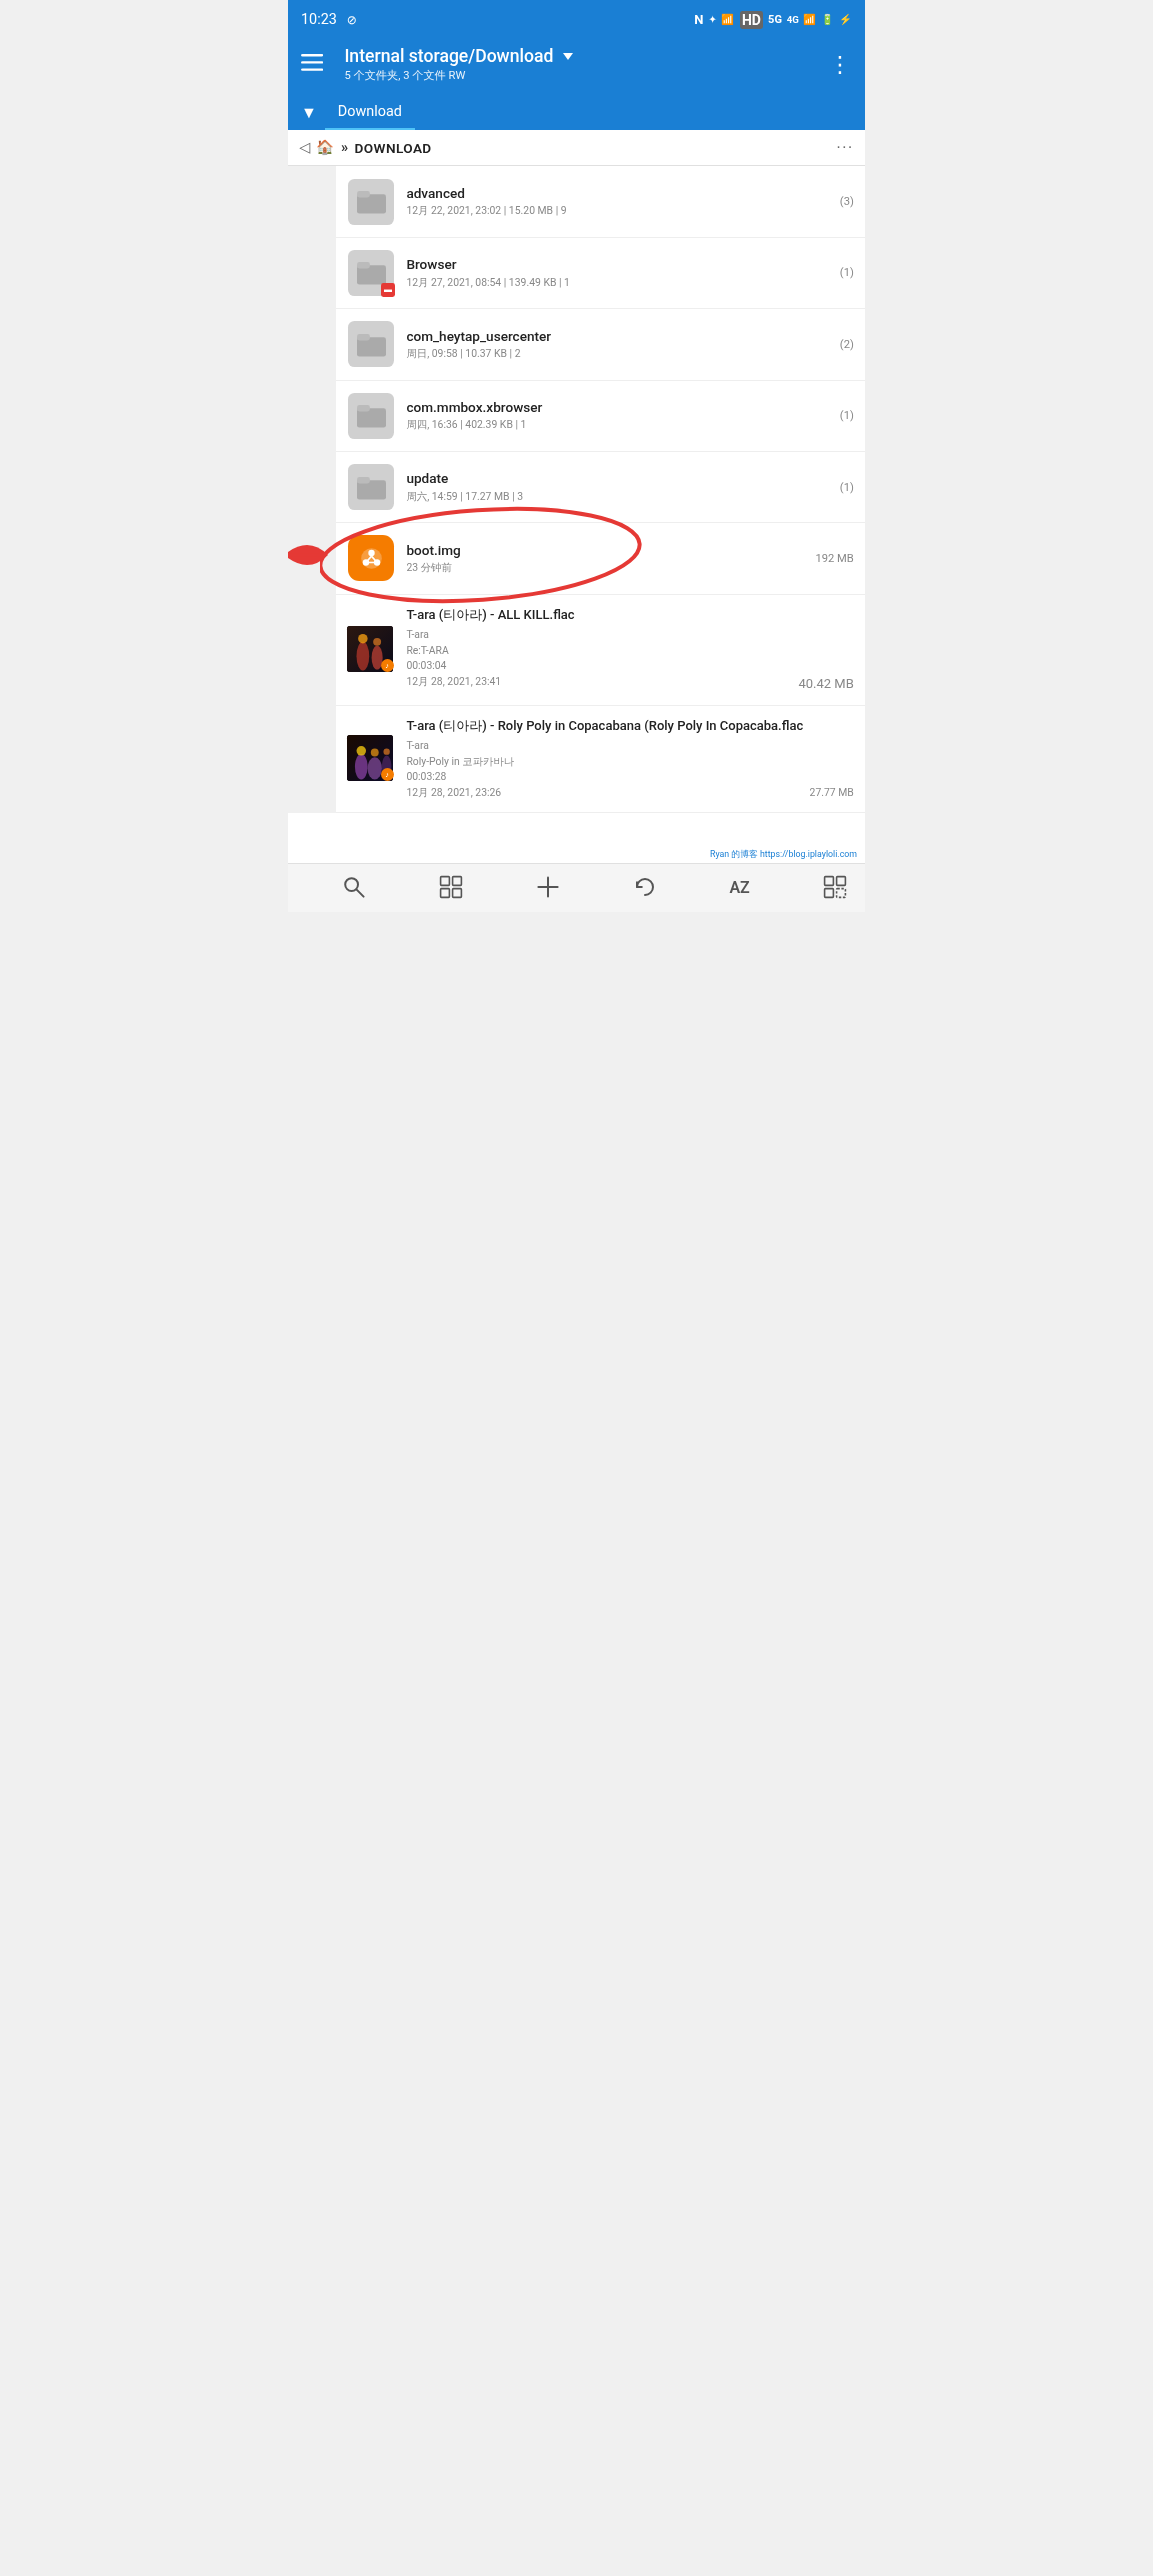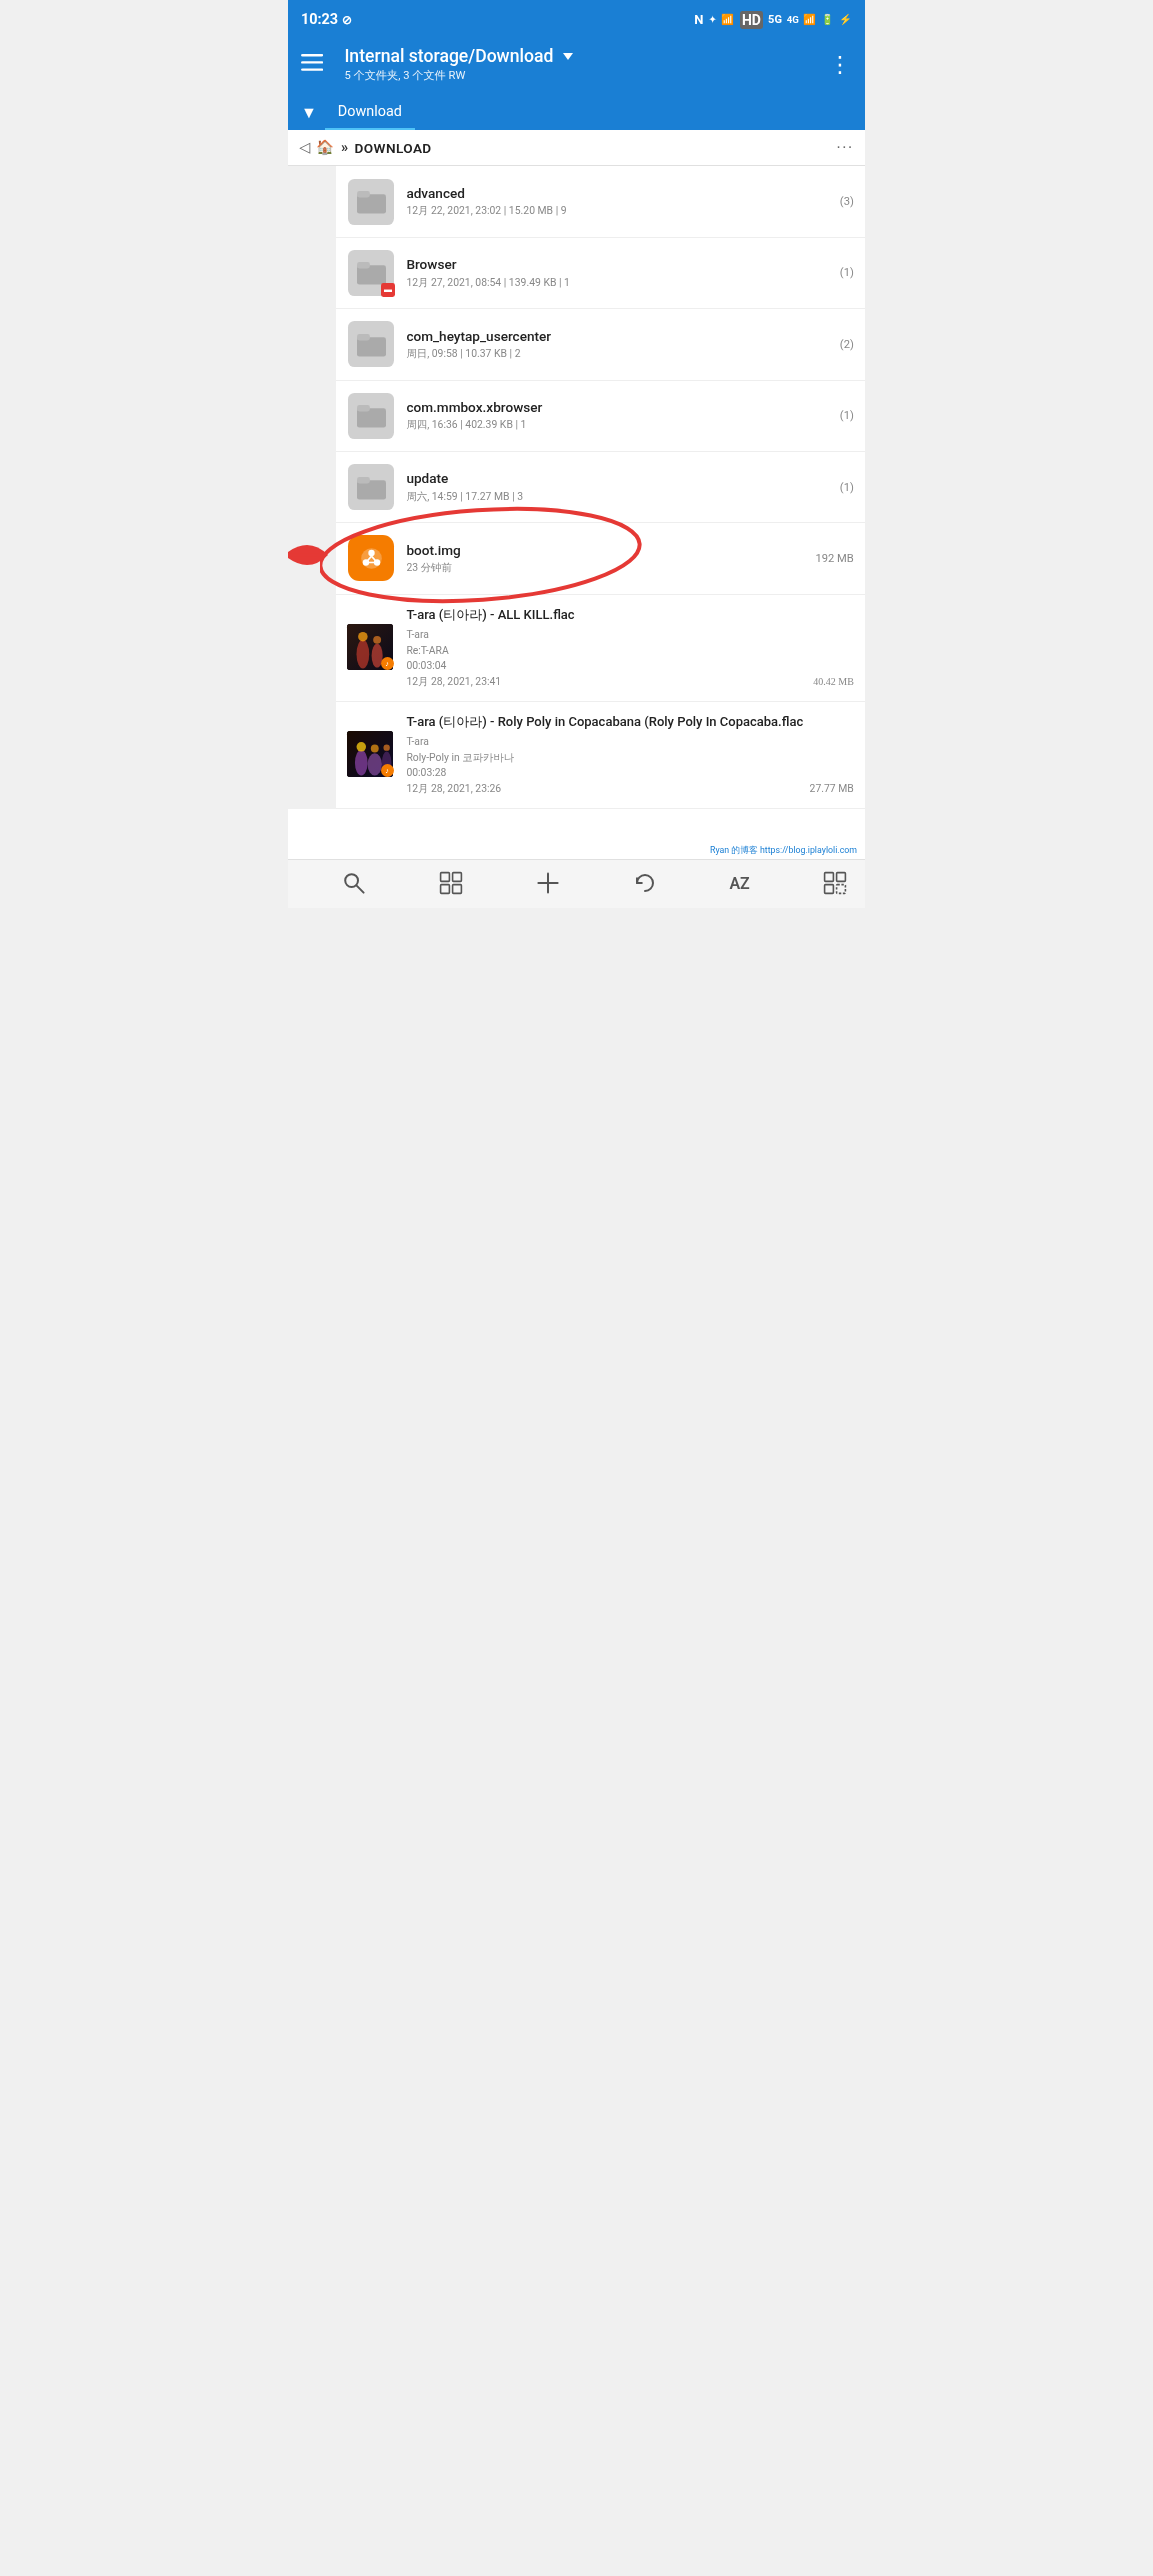--- a/index.html
+++ b/index.html
@@ -17,24 +17,24 @@
       background: #1a7fd4;
       color: white;
       display: flex;
       justify-content: space-between;
       align-items: center;
       padding: 6.4px 13px 4.8px;
       height: 38px;
     }
     .status-time {
       font-size: 14.4px;
-      font-weight: 700;
-      display: flex;
-      align-items: center;
-      gap: 4px;
+      font-weight: 400;
+      display: flex;
+      align-items: center;
+      gap: 10px;
     }
     .status-icons {
       display: flex;
       align-items: center;
       gap: 4.8px;
       font-size: 10.4px;
     }
 
     
     .header {
@@ -478,21 +478,21 @@
       </div>
     </div>
     <div class="music-info">
       <div class="music-name">T-ara (티아라) - ALL KILL.flac</div>
       <div class="music-detail">
         T-ara<br>
         Re:T-ARA<br>
         00:03:04<br>
         <span style="display:flex;justify-content:space-between;">
             <span>12月 28, 2021, 23:41</span>
-            <span style="color:#888;font-size:10px;font-family:Liberation Serif, serif;">40.42 MB</span>
+            <span style="color:#888;font-size:13px;">40.42 MB</span>
           </span>
       </div>
     </div>
   </div>
 
   <div class="file-item">
     <div style="width:48px; height:48px; flex-shrink:0; position:relative;">
       <div style="width:46px;height:46px;background:linear-gradient(135deg,#1a1a2e,#2c1a00);border-radius:3.2px;display:flex;align-items:center;justify-content:center;overflow:hidden;">
         <svg viewBox="0 0 58 58" width="46" height="46">
           <rect width="58" height="58" fill="#111"></rect>

